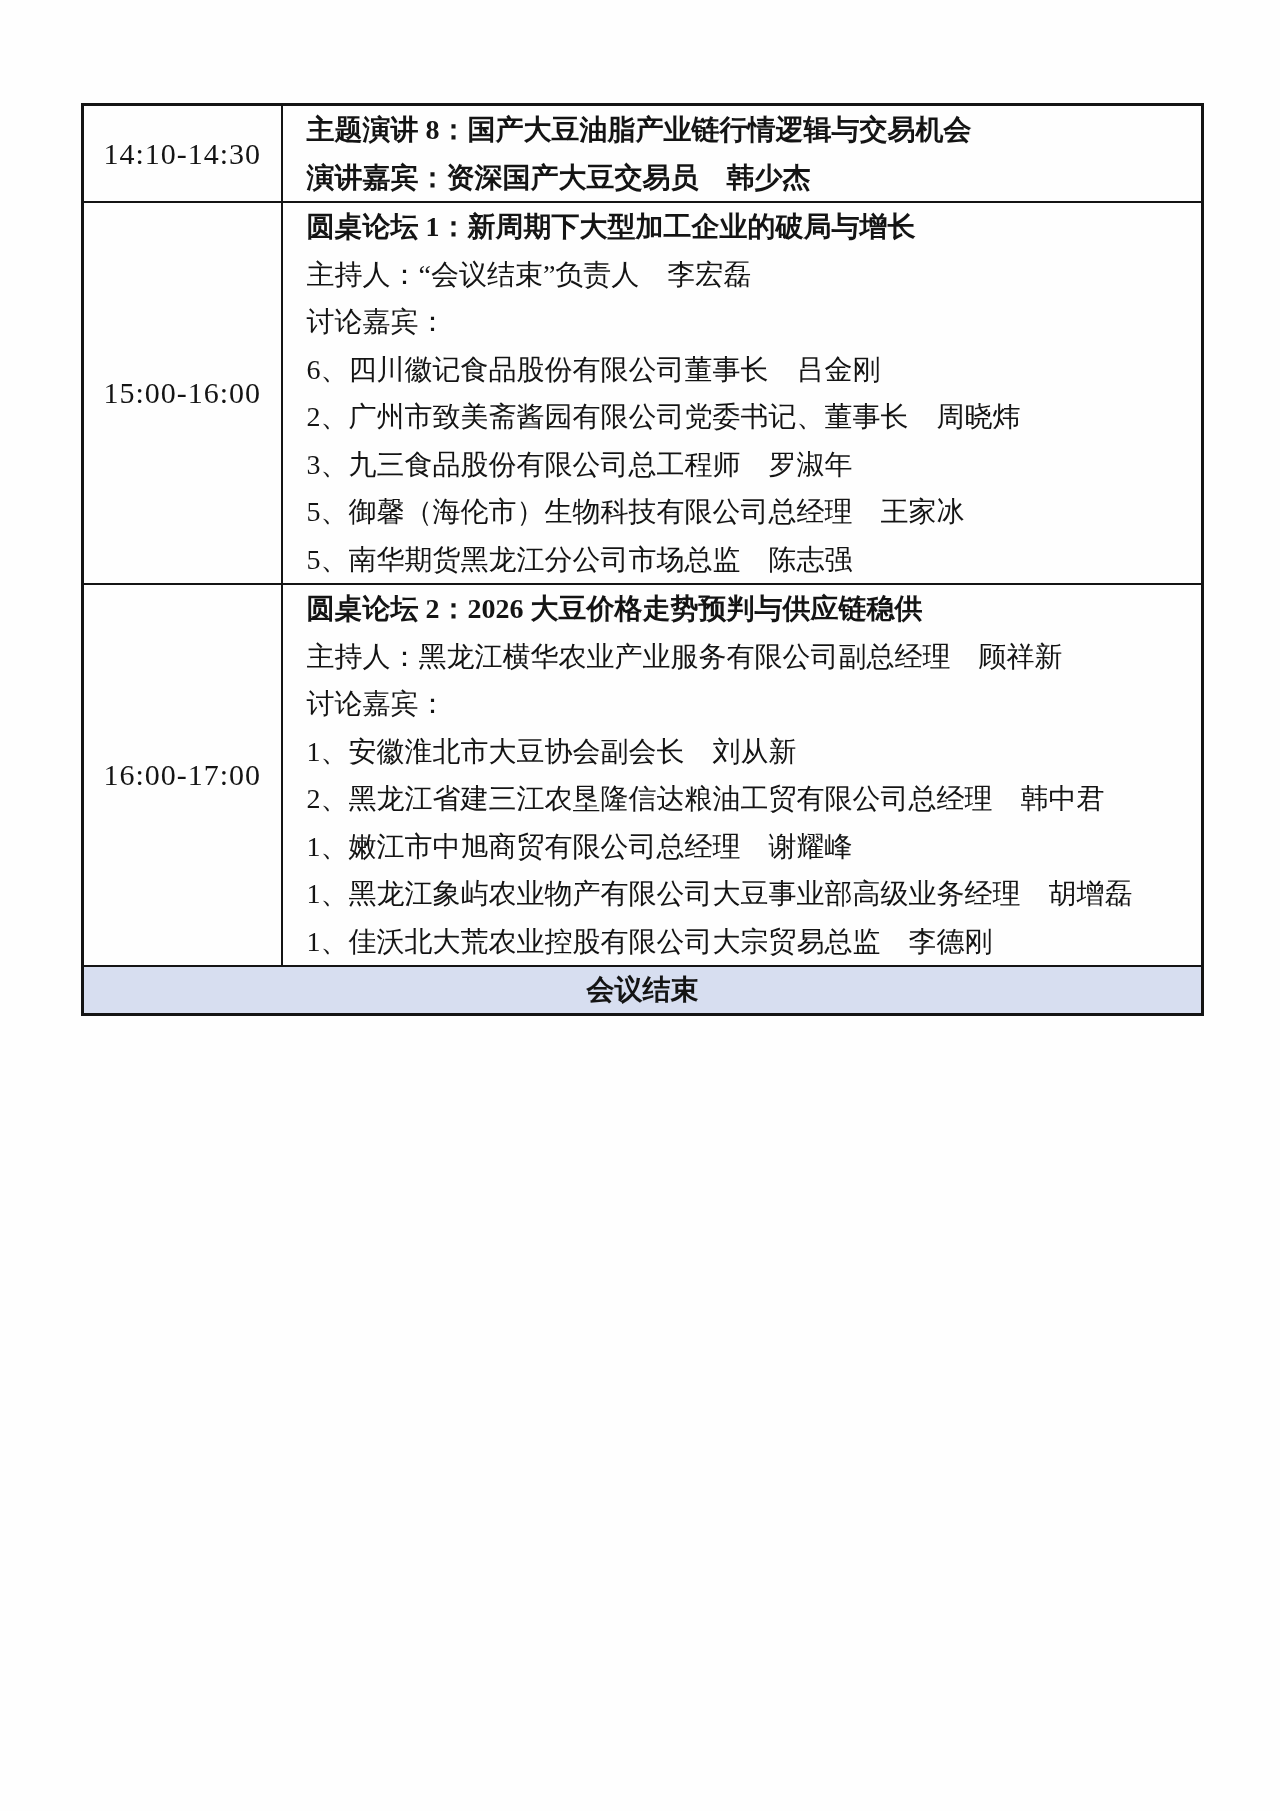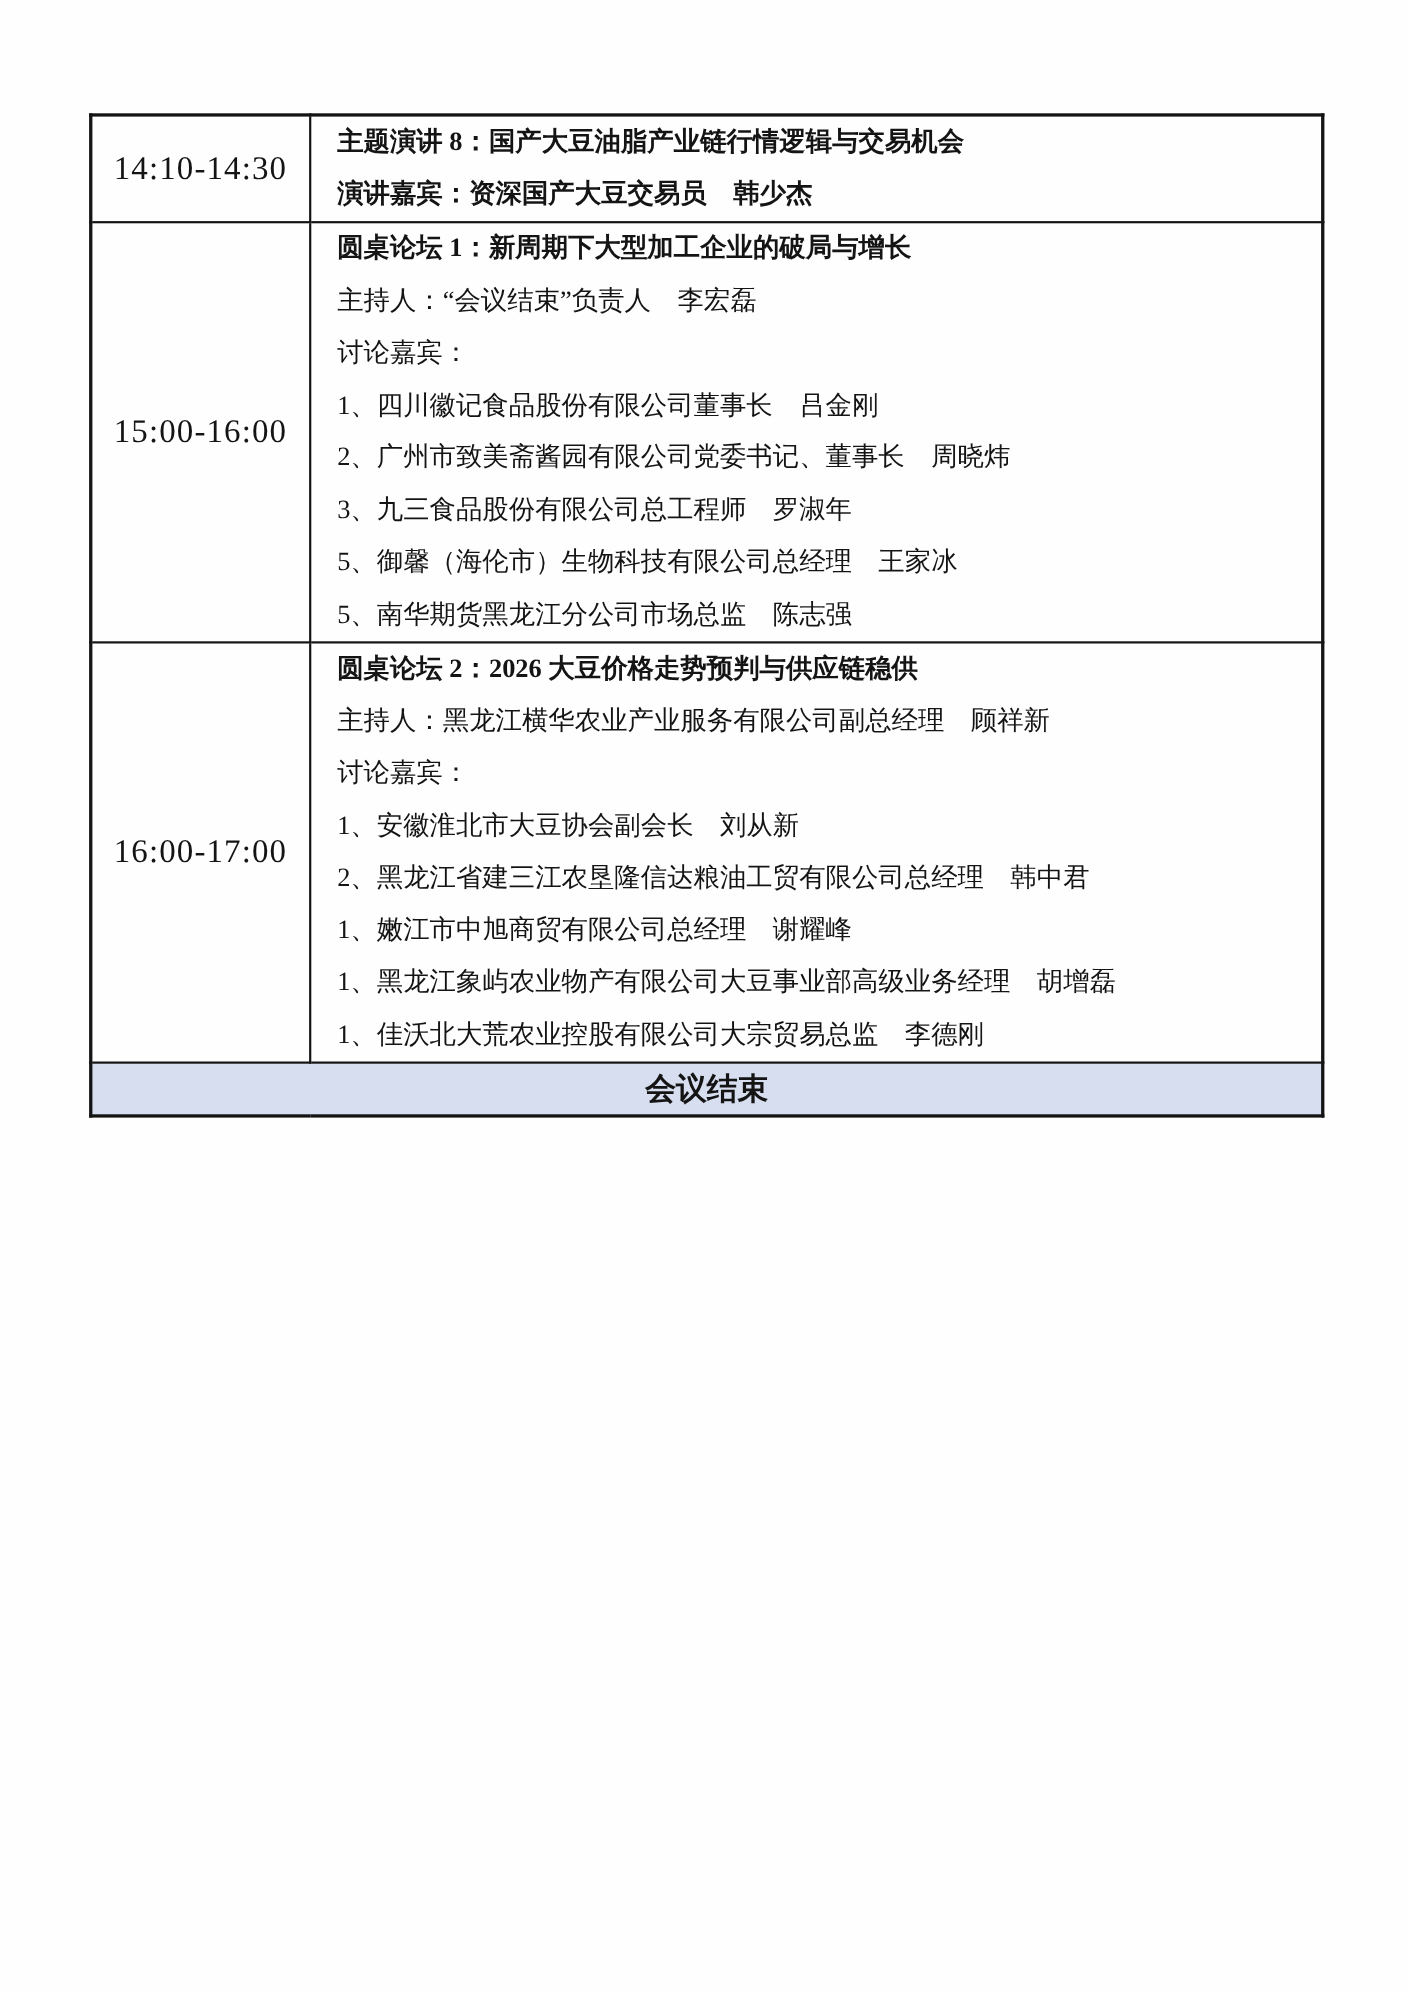--- a/index.html
+++ b/index.html
@@ -43,21 +43,21 @@
     vertical-align: middle;
     font-size: 30px;
     letter-spacing: 1px;
     padding: 0;
   }
   td.content-cell {
     vertical-align: middle;
     padding: 0 18px 0 24px;
   }
   .content-line {
-    font-size: 24px;
+    font-size: 28px;
     line-height: 47.5px;
     white-space: pre-wrap;
     font-weight: normal;
   }
   .content-line.bold {
     font-weight: bold;
   }
   td.end-cell {
     background: var(--footer-bg, #d7def0);
     text-align: center;
@@ -85,21 +85,21 @@
               <div class="content-line bold">主题演讲 8：国产大豆油脂产业链行情逻辑与交易机会</div>
               <div class="content-line bold">演讲嘉宾：资深国产大豆交易员　韩少杰</div>
             </td>
           </tr>
           <tr>
             <td class="time-cell">15:00-16:00</td>
             <td class="content-cell">
               <div class="content-line bold">圆桌论坛 1：新周期下大型加工企业的破局与增长</div>
               <div class="content-line">主持人：“会议结束”负责人　李宏磊</div>
               <div class="content-line">讨论嘉宾：</div>
-              <div class="content-line">1、四川徽记食品股份有限公司董事长　吕金刚</div>
+              <div class="content-line">6、四川徽记食品股份有限公司董事长　吕金刚</div>
               <div class="content-line">2、广州市致美斋酱园有限公司党委书记、董事长　周晓炜</div>
               <div class="content-line">3、九三食品股份有限公司总工程师　罗淑年</div>
               <div class="content-line">5、御馨（海伦市）生物科技有限公司总经理　王家冰</div>
               <div class="content-line">5、南华期货黑龙江分公司市场总监　陈志强</div>
             </td>
           </tr>
           <tr>
             <td class="time-cell">16:00-17:00</td>
             <td class="content-cell">
               <div class="content-line bold">圆桌论坛 2：2026 大豆价格走势预判与供应链稳供</div>

